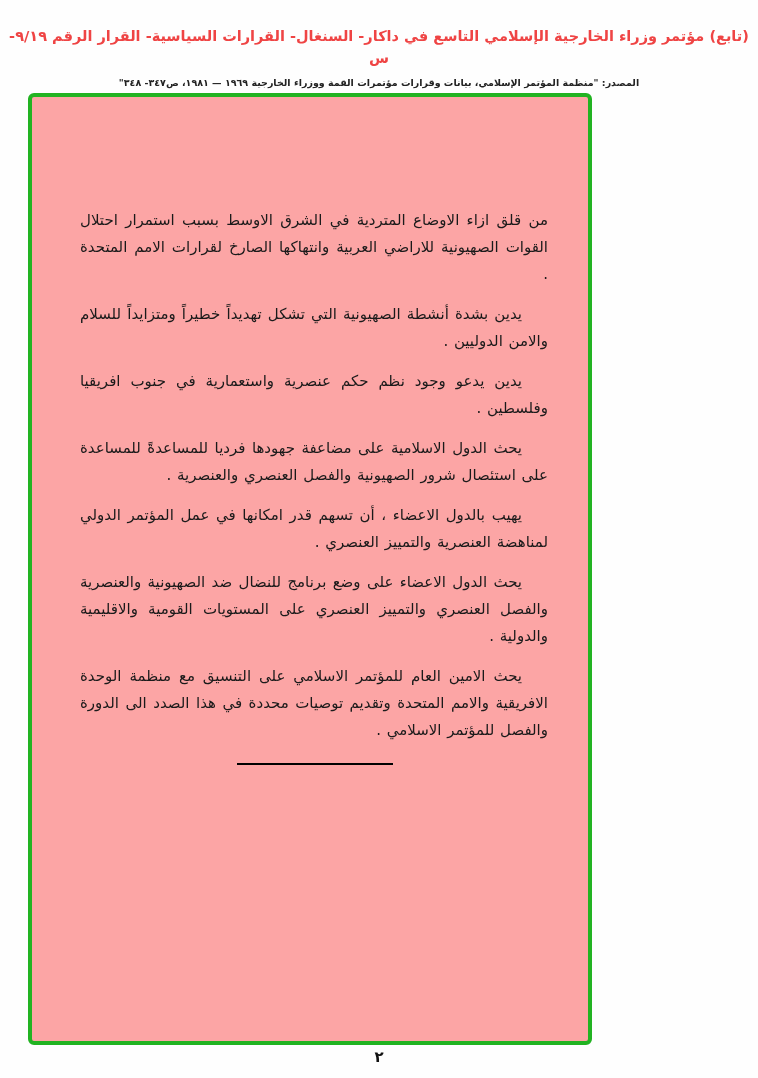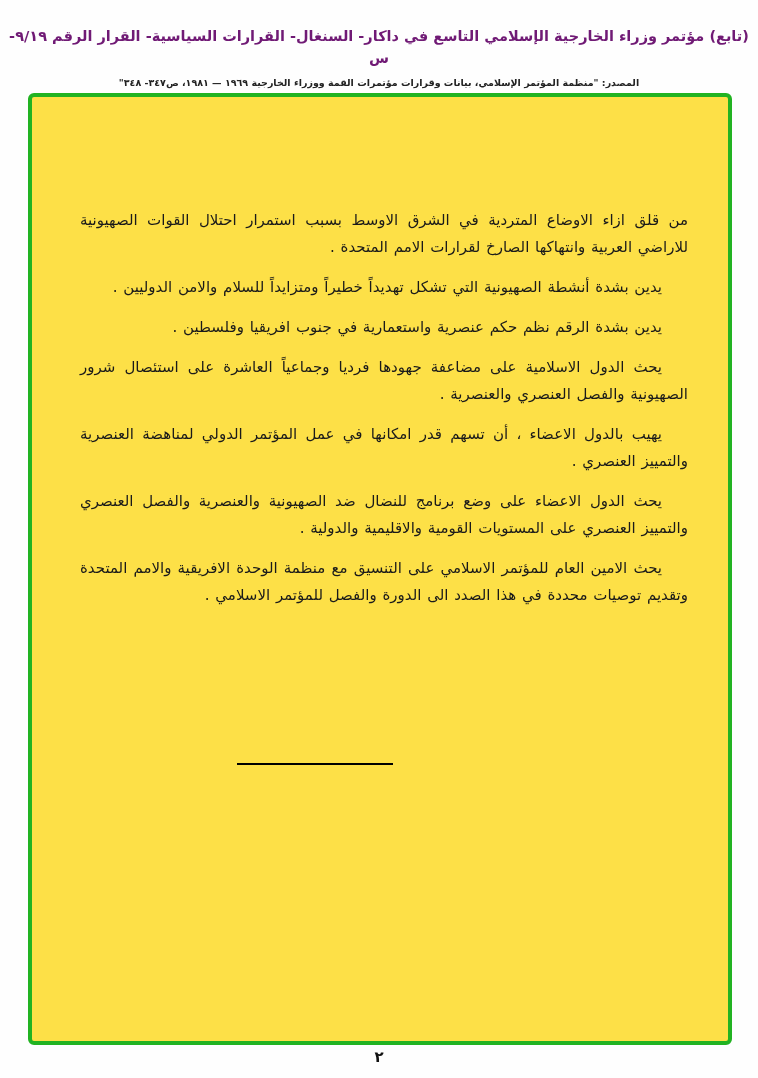--- a/index.html
+++ b/index.html
@@ -20,41 +20,41 @@
   }
 
   
   .header {
     padding-top: 26px;
     text-align: center;
   }
   .header-title {
     font-size: 14.5px;
     font-weight: bold;
-    color: #701a75;
+    color: #ef4444;
     letter-spacing: 0.2px;
     line-height: 1.5;
   }
   .source-line {
     margin-top: 7px;
     font-size: 9.5px;
     font-weight: bold;
     color: #222;
   }
 
   
   .frame {
     position: absolute;
     top: 93px;
     left: 28px;
-    width: 704px;
+    width: 564px;
     height: 952px;
     border: 4px solid #22b322;
     border-radius: 6px;
-    background: #fde047;
+    background: #fca5a5;
   }
 
   
   .doc-body {
     position: absolute;
     top: 110px;
     right: 40px;
     left: 48px;
     direction: rtl;
     text-align: justify;
@@ -99,22 +99,22 @@
   <div class="header">
     <div class="header-title">(تابع)  مؤتمر وزراء الخارجية الإسلامي التاسع في داكار- السنغال- القرارات السياسية- القرار الرقم ٩/١٩- س</div>
     <div class="source-line">المصدر: "منظمة المؤتمر الإسلامي، بيانات وقرارات مؤتمرات القمة ووزراء الخارجية ١٩٦٩ — ١٩٨١، ص٣٤٧- ٣٤٨"</div>
   </div>
 
   <div class="frame">
 
     <div class="doc-body">
       <p>من قلق ازاء الاوضاع المتردية في الشرق الاوسط بسبب استمرار احتلال القوات الصهيونية للاراضي العربية وانتهاكها الصارخ لقرارات الامم المتحدة .</p>
       <p class="indent">يدين بشدة أنشطة الصهيونية التي تشكل تهديداً خطيراً ومتزايداً للسلام والامن الدوليين .</p>
-      <p class="indent">يدين بشدة الرقم نظم حكم عنصرية واستعمارية في جنوب افريقيا وفلسطين .</p>
-      <p class="indent">يحث الدول الاسلامية على مضاعفة جهودها فرديا وجماعياً العاشرة على استئصال شرور الصهيونية والفصل العنصري والعنصرية .</p>
+      <p class="indent">يدين يدعو وجود نظم حكم عنصرية واستعمارية في جنوب افريقيا وفلسطين .</p>
+      <p class="indent">يحث الدول الاسلامية على مضاعفة جهودها فرديا للمساعدةً للمساعدة على استئصال شرور الصهيونية والفصل العنصري والعنصرية .</p>
       <p class="indent">يهيب بالدول الاعضاء ، أن تسهم قدر امكانها في عمل المؤتمر الدولي لمناهضة العنصرية والتمييز العنصري .</p>
       <p class="indent">يحث الدول الاعضاء على وضع برنامج للنضال ضد الصهيونية والعنصرية والفصل العنصري والتمييز العنصري على المستويات القومية والاقليمية والدولية .</p>
       <p class="indent">يحث الامين العام للمؤتمر الاسلامي على التنسيق مع منظمة الوحدة الافريقية والامم المتحدة وتقديم توصيات محددة في هذا الصدد الى الدورة والفصل للمؤتمر الاسلامي .</p>
     </div>
 
     <div class="divider"></div>
 
   </div>
 
   <div class="page-number">٢</div>

